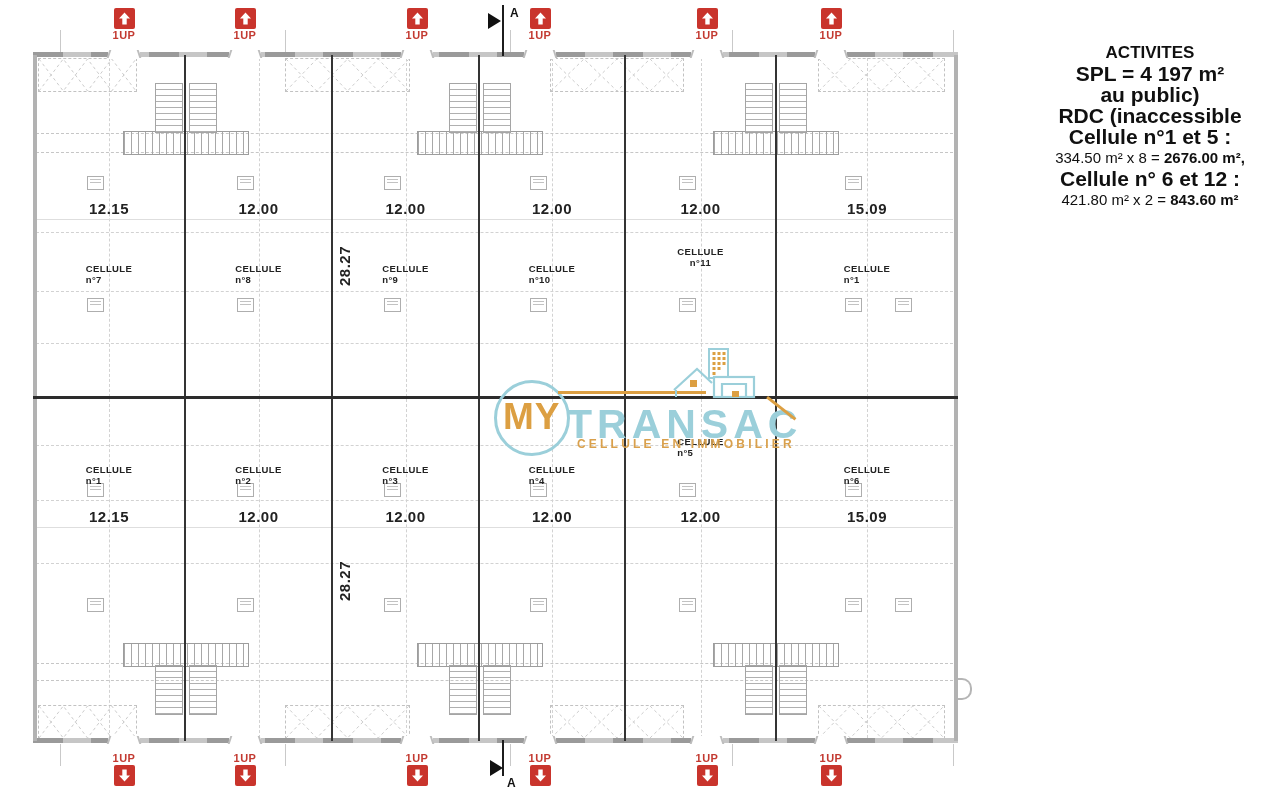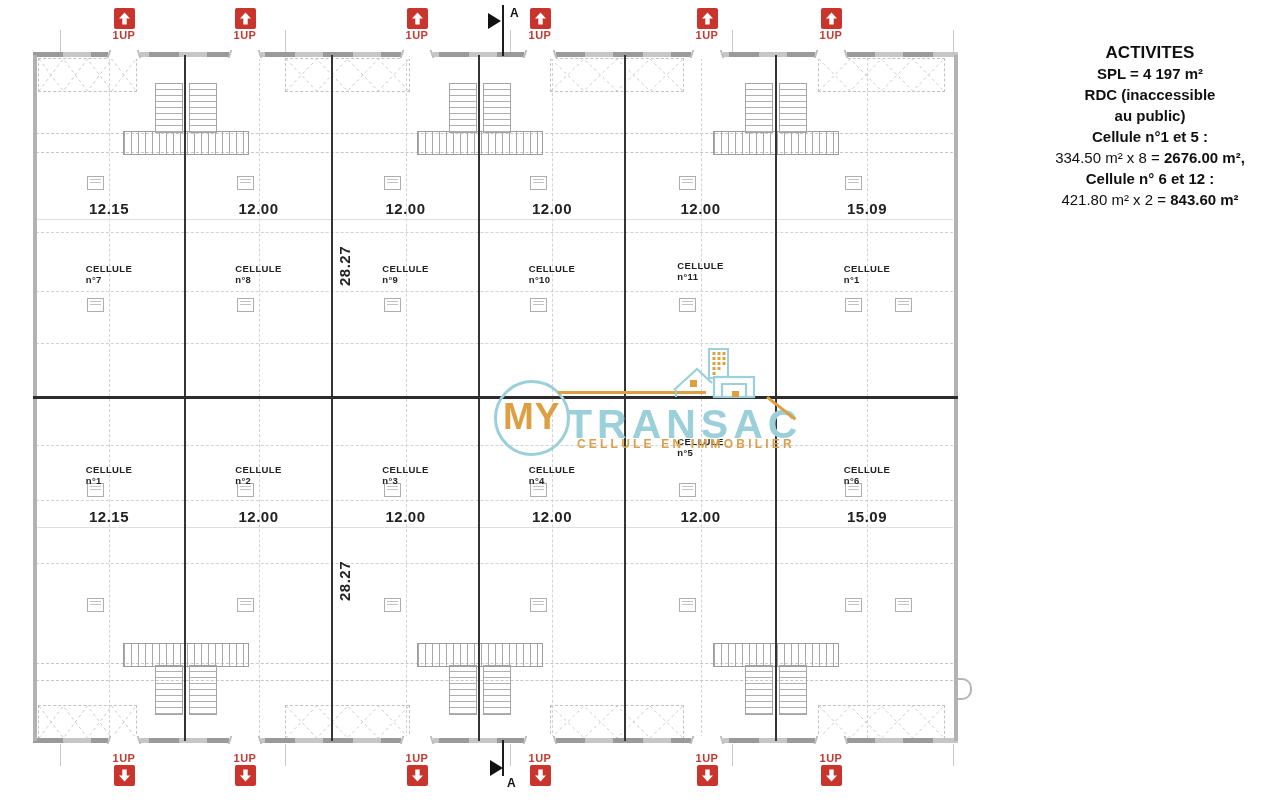--- a/index.html
+++ b/index.html
@@ -48,21 +48,21 @@
   .secA{position:absolute;font-size:12px;font-weight:700;color:#111;}
   
   .logoCircle{position:absolute;border:3px solid #9bcfda;border-radius:50%;}
   .logoMY{position:absolute;font-size:37px;font-weight:700;color:#dc9f42;letter-spacing:1px;}
   .logoTRANSAC{position:absolute;font-size:41px;font-weight:700;color:#9bcfda;letter-spacing:5px;}
   .logoTag{position:absolute;font-size:12px;font-weight:700;color:#d9a04c;letter-spacing:3.2px;white-space:nowrap;}
   .logoLine{position:absolute;height:2.5px;background:#dc9f42;}
   
   #panel{position:absolute;left:1018px;top:42px;width:264px;text-align:center;color:#101010;}
   #panel .t{font-size:17px;font-weight:700;line-height:21px;}
-  #panel .b{font-size:15px;font-weight:700;line-height:21px;}
+  #panel .b{font-size:21px;font-weight:700;line-height:21px;}
   #panel .m{font-size:15px;font-weight:400;line-height:21px;}
   #panel .m b{font-weight:700;}
   .protrusion{position:absolute;width:12px;height:18px;border:2px solid #b5b5b5;border-left:none;
               border-radius:0 10px 10px 0;background:#fff;}
 </style>
 </head>
 <body>
 
 <div id="canvas">
 
@@ -314,21 +314,21 @@
       </div>
       <div class="dim" style="left:109px;top:200px;">12.15</div>
       <div class="cellLabel" style="left:109px;top:263px;">CELLULE n°7</div>
       <div class="dim" style="left:258.5px;top:200px;">12.00</div>
       <div class="cellLabel" style="left:258.5px;top:263px;">CELLULE n°8</div>
       <div class="dim" style="left:405.5px;top:200px;">12.00</div>
       <div class="cellLabel" style="left:405.5px;top:263px;">CELLULE n°9</div>
       <div class="dim" style="left:552px;top:200px;">12.00</div>
       <div class="cellLabel" style="left:552px;top:263px;">CELLULE n°10</div>
       <div class="dim" style="left:700.5px;top:200px;">12.00</div>
-      <div class="cellLabel" style="left:700.5px;top:260px;">CELLULE n°11</div>
+      <div class="cellLabel" style="left:700.5px;top:246px;text-align:center;">CELLULE n°11</div>
       <div class="dim" style="left:867px;top:200px;">15.09</div>
       <div class="cellLabel" style="left:867px;top:263px;">CELLULE n°1</div>
       <div class="cellLabel" style="left:109px;top:464px;">CELLULE n°1</div>
       <div class="dim" style="left:109px;top:508px;">12.15</div>
       <div class="cellLabel" style="left:258.5px;top:464px;">CELLULE n°2</div>
       <div class="dim" style="left:258.5px;top:508px;">12.00</div>
       <div class="cellLabel" style="left:405.5px;top:464px;">CELLULE n°3</div>
       <div class="dim" style="left:405.5px;top:508px;">12.00</div>
       <div class="cellLabel" style="left:552px;top:464px;">CELLULE n°4</div>
       <div class="dim" style="left:552px;top:508px;">12.00</div>
@@ -473,22 +473,22 @@
   <div class="tri" style="left:490px;top:760px;"></div>
   <div class="secA" style="left:507px;top:776px;">A</div>
 
   <div class="depth" style="left:336px;top:226px;height:60px;">28.27</div>
   <div class="depth" style="left:336px;top:541px;height:60px;">28.27</div>
 
   <div id="panel">
     <div class="t">ACTIVITES</div>
     <div id="panelLines">
         <div class="b">SPL =  4 197 m²</div>
+        <div class="b">au public)</div>
         <div class="b">RDC (inaccessible</div>
-        <div class="b">au public)</div>
         <div class="b">Cellule n°1 et 5 :</div>
         <div class="m"><span>334.50 m² x 8 = </span><b>2676.00 m²,</b></div>
         <div class="b">Cellule n° 6 et 12 :</div>
         <div class="m"><span>421.80 m² x 2 = </span><b>843.60 m²</b></div>
       </div>
   </div>
 
 </div>
 
 </body></html>

